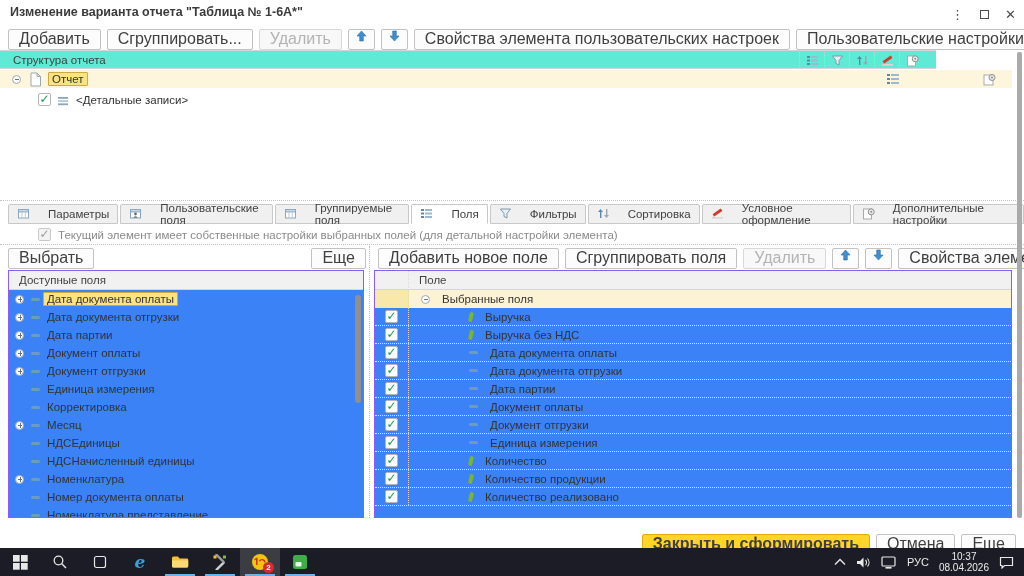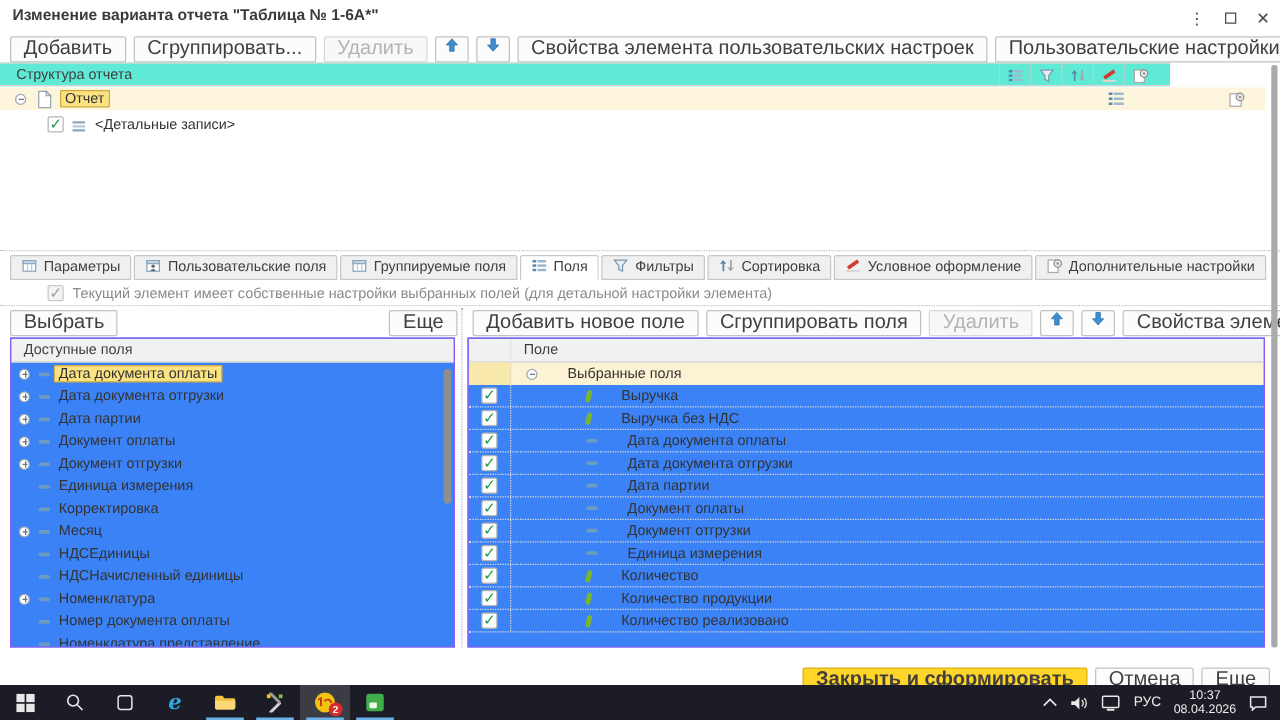--- a/index.html
+++ b/index.html
@@ -52,21 +52,21 @@
   
   .dash { display:inline-block; width:9px; height:3px; border-radius:1.5px; background:#6d9cbe; flex:none; }
   .resbar { display:inline-block; width:4px; height:10px; border-radius:2px; background:#79b62e; transform:rotate(14deg); flex:none; }
 
   
   .hdot { position:absolute; left:0; width:1024px; border-top:1px dotted #c2c2c2; }
   .vdot { position:absolute; border-left:1px dotted #b8b8b8; }
 
   
   .tabs { position:absolute; top:204px; left:8px; display:flex; gap:2px; }
-  .tab { height:20px; display:flex; align-items:center; gap:5px; padding:5px 8px;
+  .tab { height:20px; display:flex; align-items:center; gap:18px; padding:5px 8px;
     border:1px solid #c8c8c8; border-radius:2px 2px 0 0; background:#f0f0f0; font-size:11.5px; color:#3f3f3f; cursor:pointer; }
   .tab.active { background:#fff; border-bottom-color:#fff; }
 
   .note-row { position:absolute; top:228px; left:14px; display:flex; align-items:center; gap:7px;
     font-size:11.5px; color:#8a8a8a;padding-left:24px; }
 
   .mid-toolbar-left { top:248px; left:8px; width:358px; }
   .mid-toolbar-right { top:248px; left:378px; width:634px; }
 
   
@@ -77,21 +77,21 @@
   #field-panel { left:374px; width:638px; height:248px; }
   #avail-panel .panel-hdr { padding-left:10px; }
 
   .arow { height:18px; display:flex; align-items:center; font-size:11.5px; color:#333; padding-left:6px; gap:7px; }
   .arow .lbl { white-space:nowrap; }
   .arow .lbl.sel { background:#fbe381; border:1px solid #d1a942; padding:0 3px; margin-left:-4px; border-radius:1px; }
   .exp-slot { width:9px; flex:none; }
 
   .rrow { height:18px; display:flex; align-items:stretch; font-size:11.5px; color:#333; border-bottom:1px dotted #dcdcdc; }
   .rcbcell { width:34px; flex:none; display:flex; align-items:center; justify-content:center; border-right:1px dotted #d8d8d8; }
-  .rmain { flex:1; display:flex; align-items:center; gap:24px; padding-left:60px; }
+  .rmain { flex:1; display:flex; align-items:center; gap:12px; padding-left:60px; }
   .rrow.root { border-bottom:none; background:#fcf3d4; }
   .rrow.root .rcbcell { background:#f8e9ab; }
   .rrow.root .rmain { padding-left:12px; }
 
   .list-scroll { position:absolute; right:2px; top:24px; width:6px; height:108px; background:#8f8f8f; border-radius:3px; }
   .form-scroll { position:absolute; right:2px; top:52px; width:5px; height:466px; background:#aaaaaa; border-radius:2px; }
 
   
   .footer { position:absolute; top:522px; right:8px; display:flex; gap:6px;margin-top:12px; }
   .btn.primary { background:#ffd527; border-color:#dfae0c; font-weight:700; }

